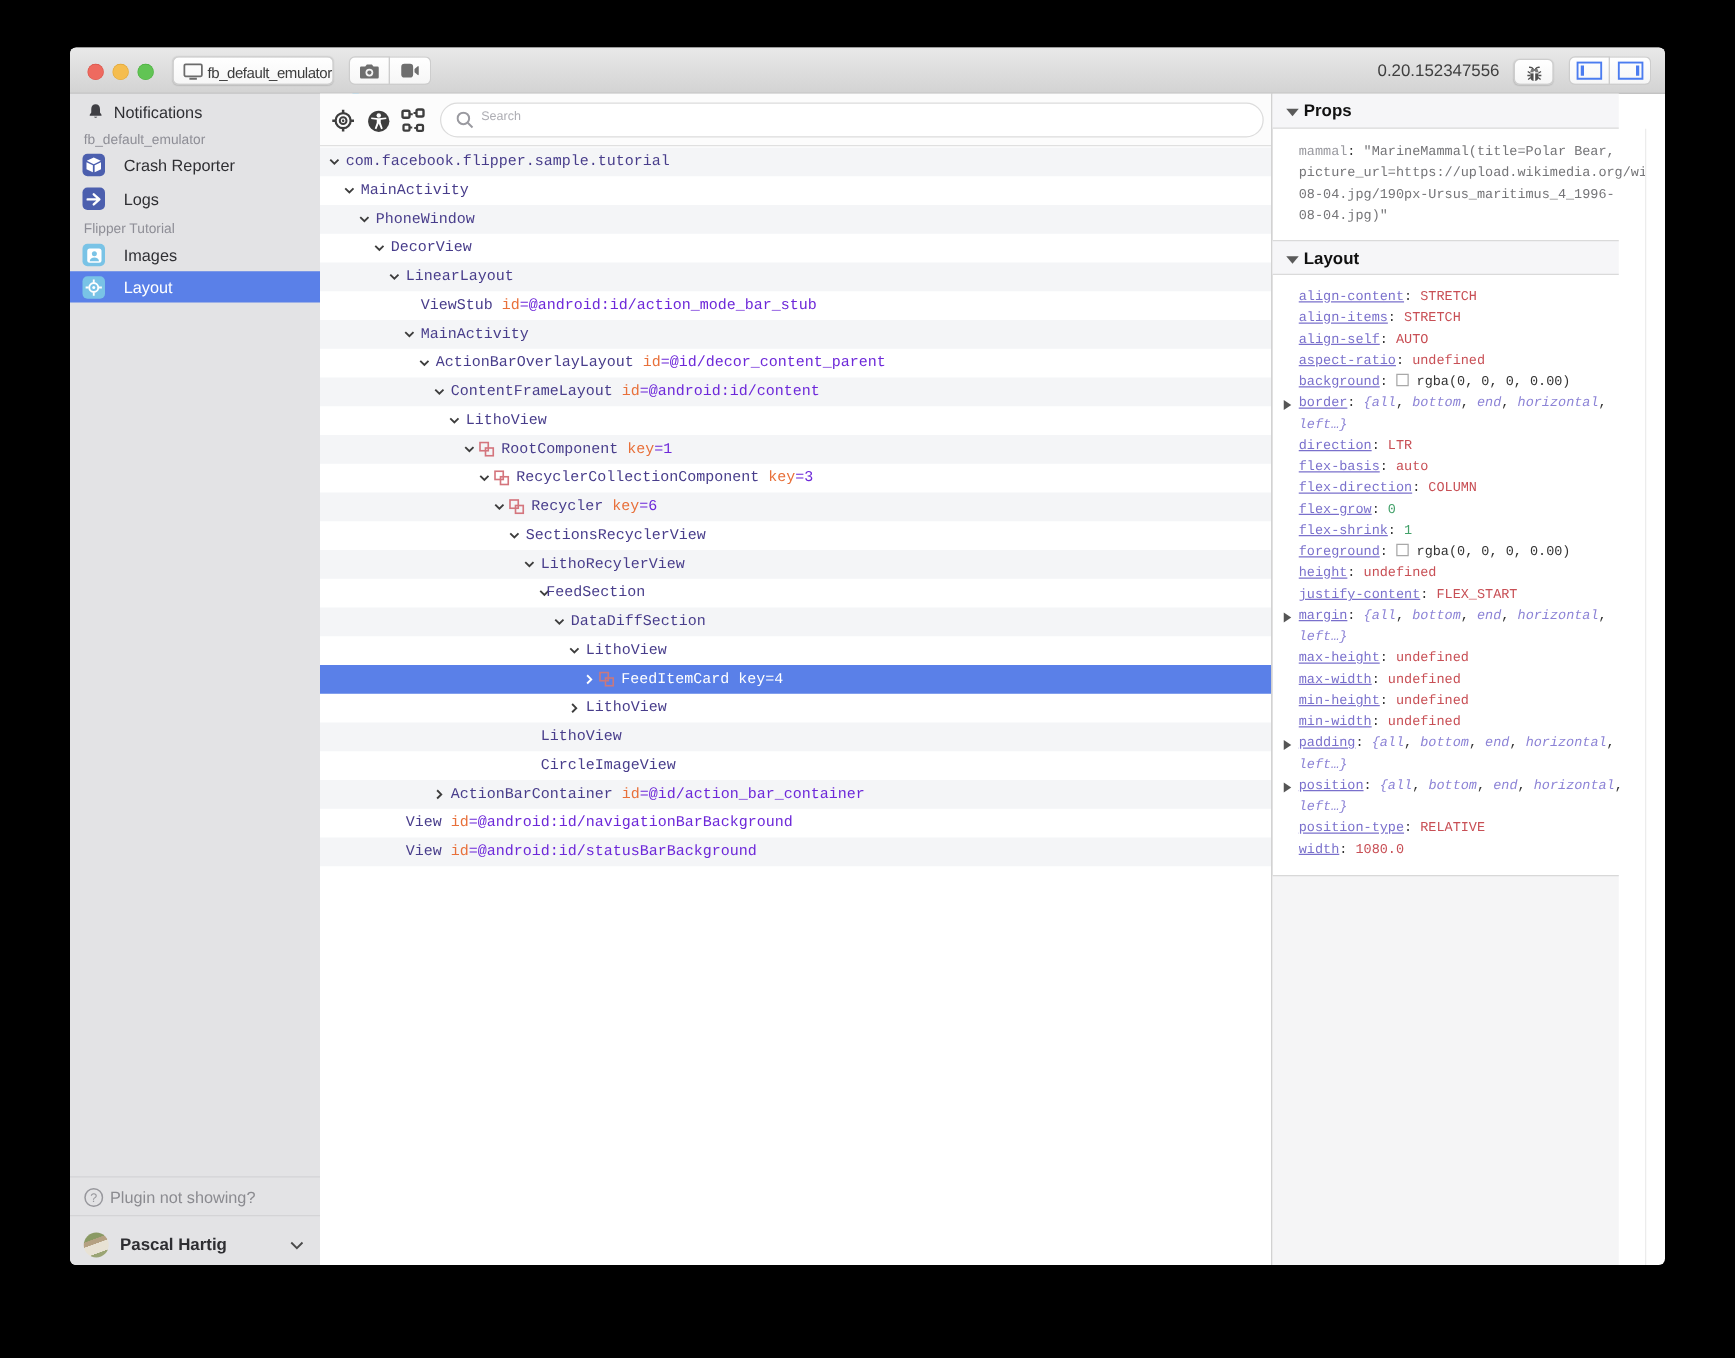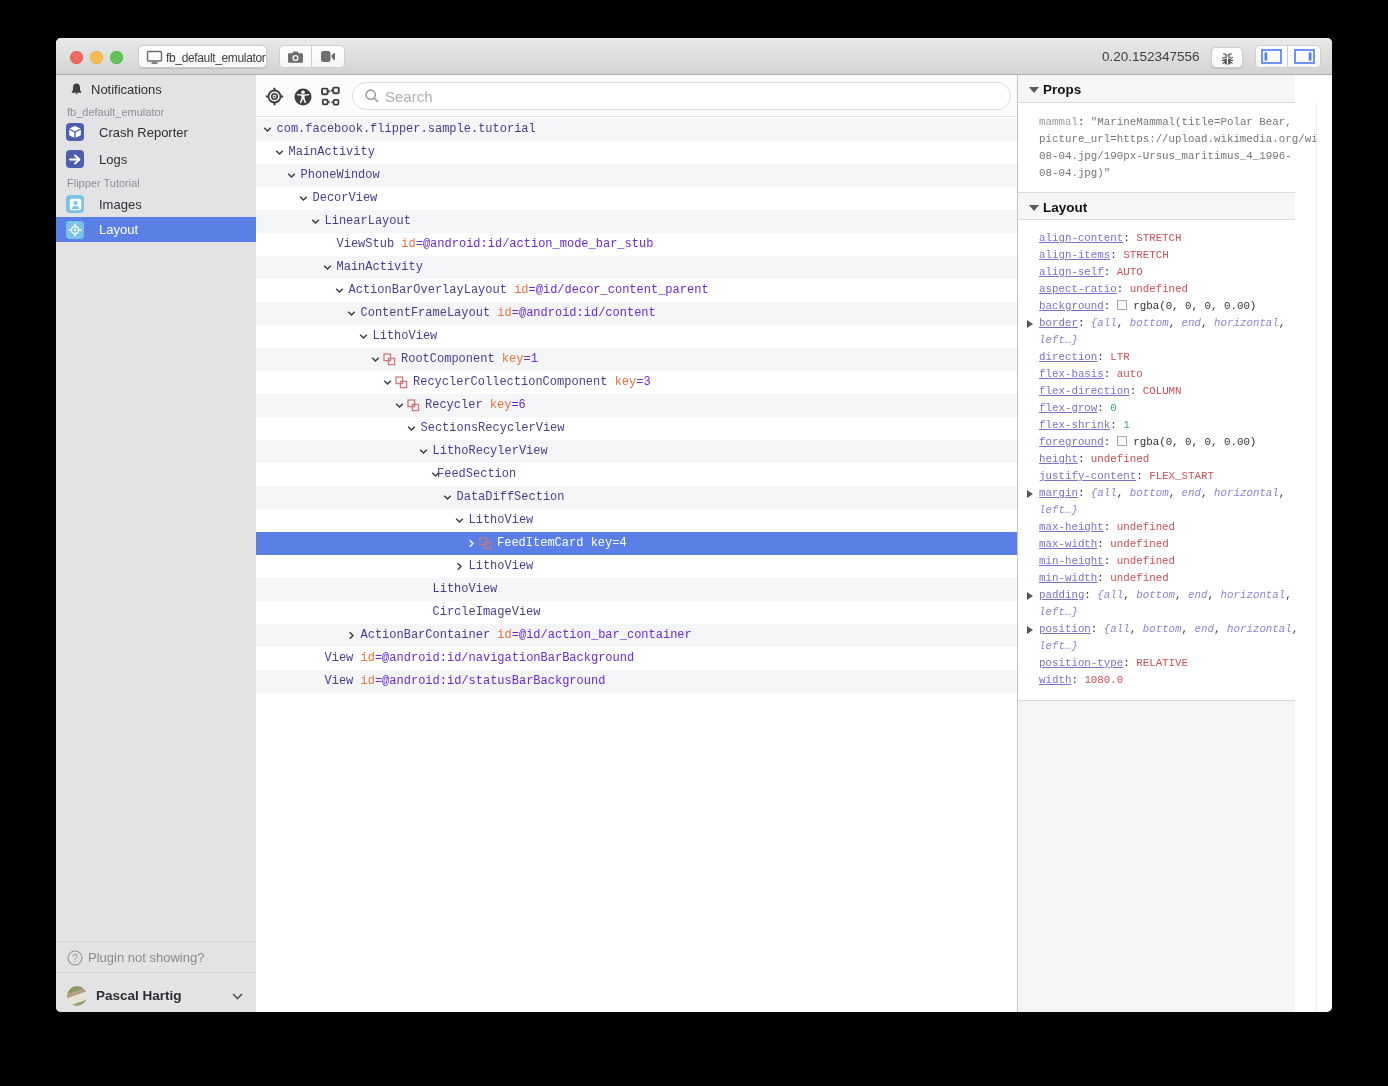--- a/index.html
+++ b/index.html
@@ -29,21 +29,21 @@
     display:flex; align-items:center; justify-content:center; flex:none; }
   .side-item .stxt { margin-left:15px; }
   .side-label { position:absolute; left:11px; font-size:11px; color:#8e8e96; }
 
   
   #main { position:absolute; left:200px; top:37px; width:761px; bottom:0; background:#fff; }
   #toolbar { position:absolute; left:0; top:0; width:100%; height:42px; background:#fcfcfc;
     border-bottom:1px solid #e0e0e0; }
   #search { position:absolute; left:96px; top:7px; width:659px; height:28px; background:#fff;
     border:1px solid #dcdcdc; border-radius:14px; }
-  #search .ph { position:absolute; left:32px; top:5px; font-size:15px; color:#aeaeb4; }
+  #search .ph { position:absolute; left:32px; top:5px; font-size:10px; color:#aeaeb4; }
   #tree { position:absolute; left:0; top:43px; width:100%; font-family:"Liberation Mono",monospace;
     font-size:12px; }
   .trow { position:relative; height:23px; line-height:23px; white-space:pre; }
   .trow.alt { background:#f4f5f7; }
   .trow.sel { background:#5a80e8; }
   .tn { color:#483d8b; }
   .to { color:#e8703a; }
   .tv { color:#6d28d9; }
   .trow.sel .tn, .trow.sel .to, .trow.sel .tv { color:#fff; }
   .ar { position:absolute; top:0; height:23px; width:10px; }

